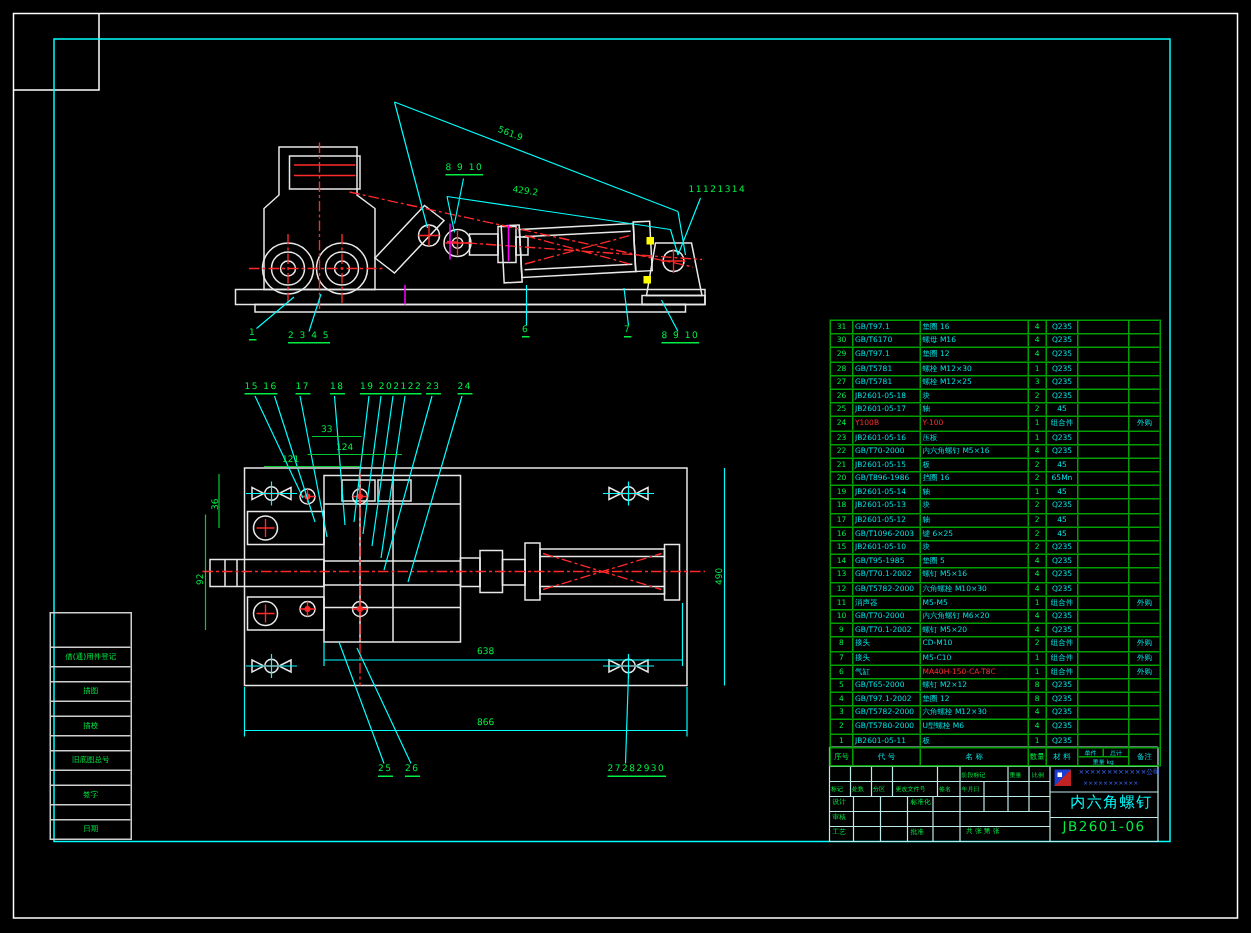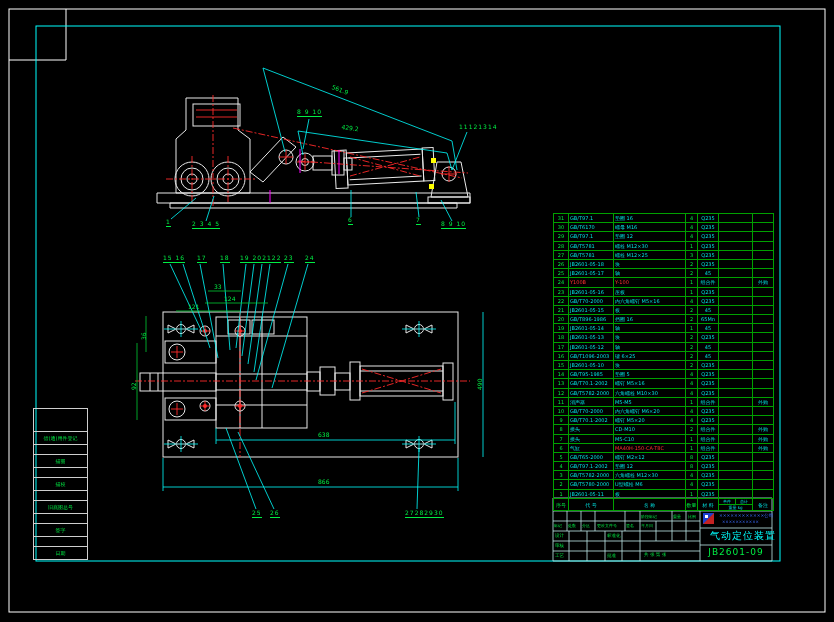--- a/index.html
+++ b/index.html
@@ -478,22 +478,22 @@
       <div class="mcell" style="height: 10px; line-height: 10px;"></div>
       <div class="mcell" style="height: 13px; line-height: 13px;">旧底图总号</div>
       <div class="mcell" style="height: 10px; line-height: 10px;"></div>
       <div class="mcell" style="height: 13px; line-height: 13px;">签字</div>
       <div class="mcell" style="height: 10px; line-height: 10px;"></div>
       <div class="mcell" style="height: 13px; line-height: 13px;">日期</div>
     </div>
 
   <div id="tb-company1">××××××××××××公司</div>
   <div id="tb-company2">×××××××××××</div>
-  <div id="tb-title">气动定位装置</div>
-  <div id="tb-number">JB2601-09</div>
+  <div id="tb-title">内六角螺钉</div>
+  <div id="tb-number">JB2601-06</div>
   <div id="tb-labels">
       <div class="tbl" style="left: 554px; top: 523px; font-size: 4px;">标记</div>
       <div class="tbl" style="left: 568px; top: 523px; font-size: 4px;">处数</div>
       <div class="tbl" style="left: 582px; top: 523px; font-size: 4px;">分区</div>
       <div class="tbl" style="left: 597px; top: 523px; font-size: 4px;">更改文件号</div>
       <div class="tbl" style="left: 626px; top: 523px; font-size: 4px;">签名</div>
       <div class="tbl" style="left: 641px; top: 523px; font-size: 4px;">年月日</div>
       <div class="tbl" style="left: 555px; top: 533px; font-size: 4.5px;">设计</div>
       <div class="tbl" style="left: 555px; top: 543px; font-size: 4.5px;">审核</div>
       <div class="tbl" style="left: 555px; top: 553px; font-size: 4.5px;">工艺</div>

